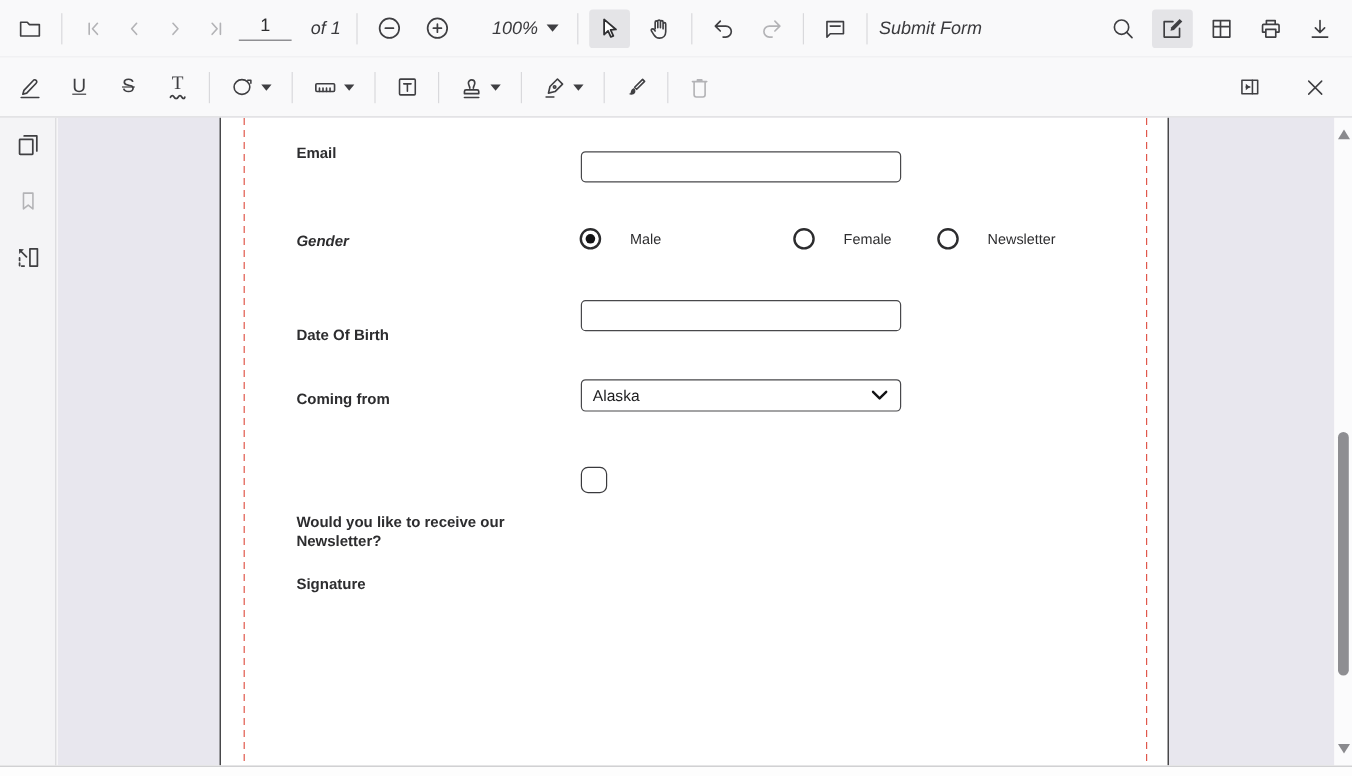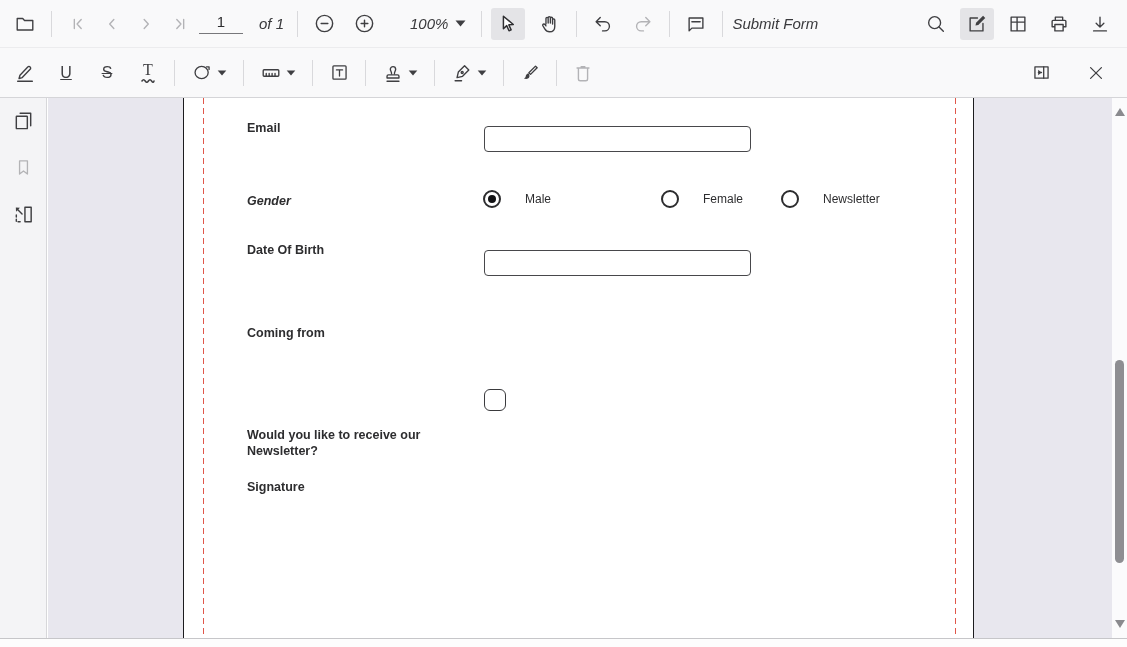--- a/index.html
+++ b/index.html
@@ -311,24 +311,30 @@
     </div>
     <div class="rgroup" style="left:661px; top:92px;">
       <span class="radio"></span>
       <span class="rlabel">Female</span>
     </div>
     <div class="rgroup" style="left:781px; top:92px;">
       <span class="radio"></span>
       <span class="rlabel">Newsletter</span>
     </div>
 
-    <div class="flabel" style="left:247px; top:144px;">Date Of Birth</div>
+    <div class="flabel" style="left:247px; top:173px;">Date Of Birth</div>
     <div class="tinput" style="left:484px; top:152px;"></div>
 
     <div class="flabel" style="left:247px; top:227px;">Coming from</div>
+    <div class="fselect" style="left:484px; top:218px;">
+      <span class="val">Alaska</span>
+      <svg class="ic" width="14" height="9" viewBox="0 0 14 9">
+        <path d="M1.5 1.5 L7 7 L12.5 1.5" fill="none" stroke="#131315" stroke-width="2" stroke-linecap="round" stroke-linejoin="round"></path>
+      </svg>
+    </div>
 
     <div class="flabel" style="left:247px; top:293px; width:218px;margin-top:36px;">Would you like to receive our Newsletter?</div>
     <div class="checkbox" style="left:484px; top:291px;"></div>
 
     <div class="flabel" style="left:247px; top:381px;">Signature</div>
 
     <div class="scrollbar">
       <div class="sb-up"></div>
       <div class="sb-thumb"></div>
       <div class="sb-down"></div>

